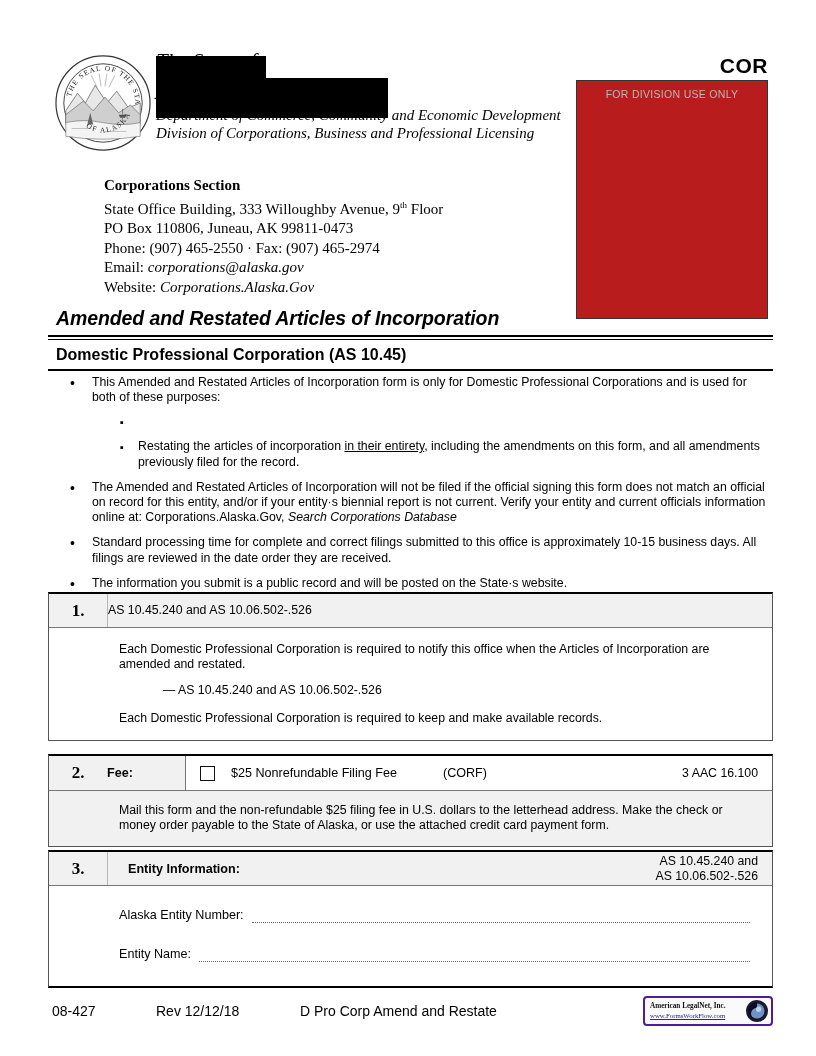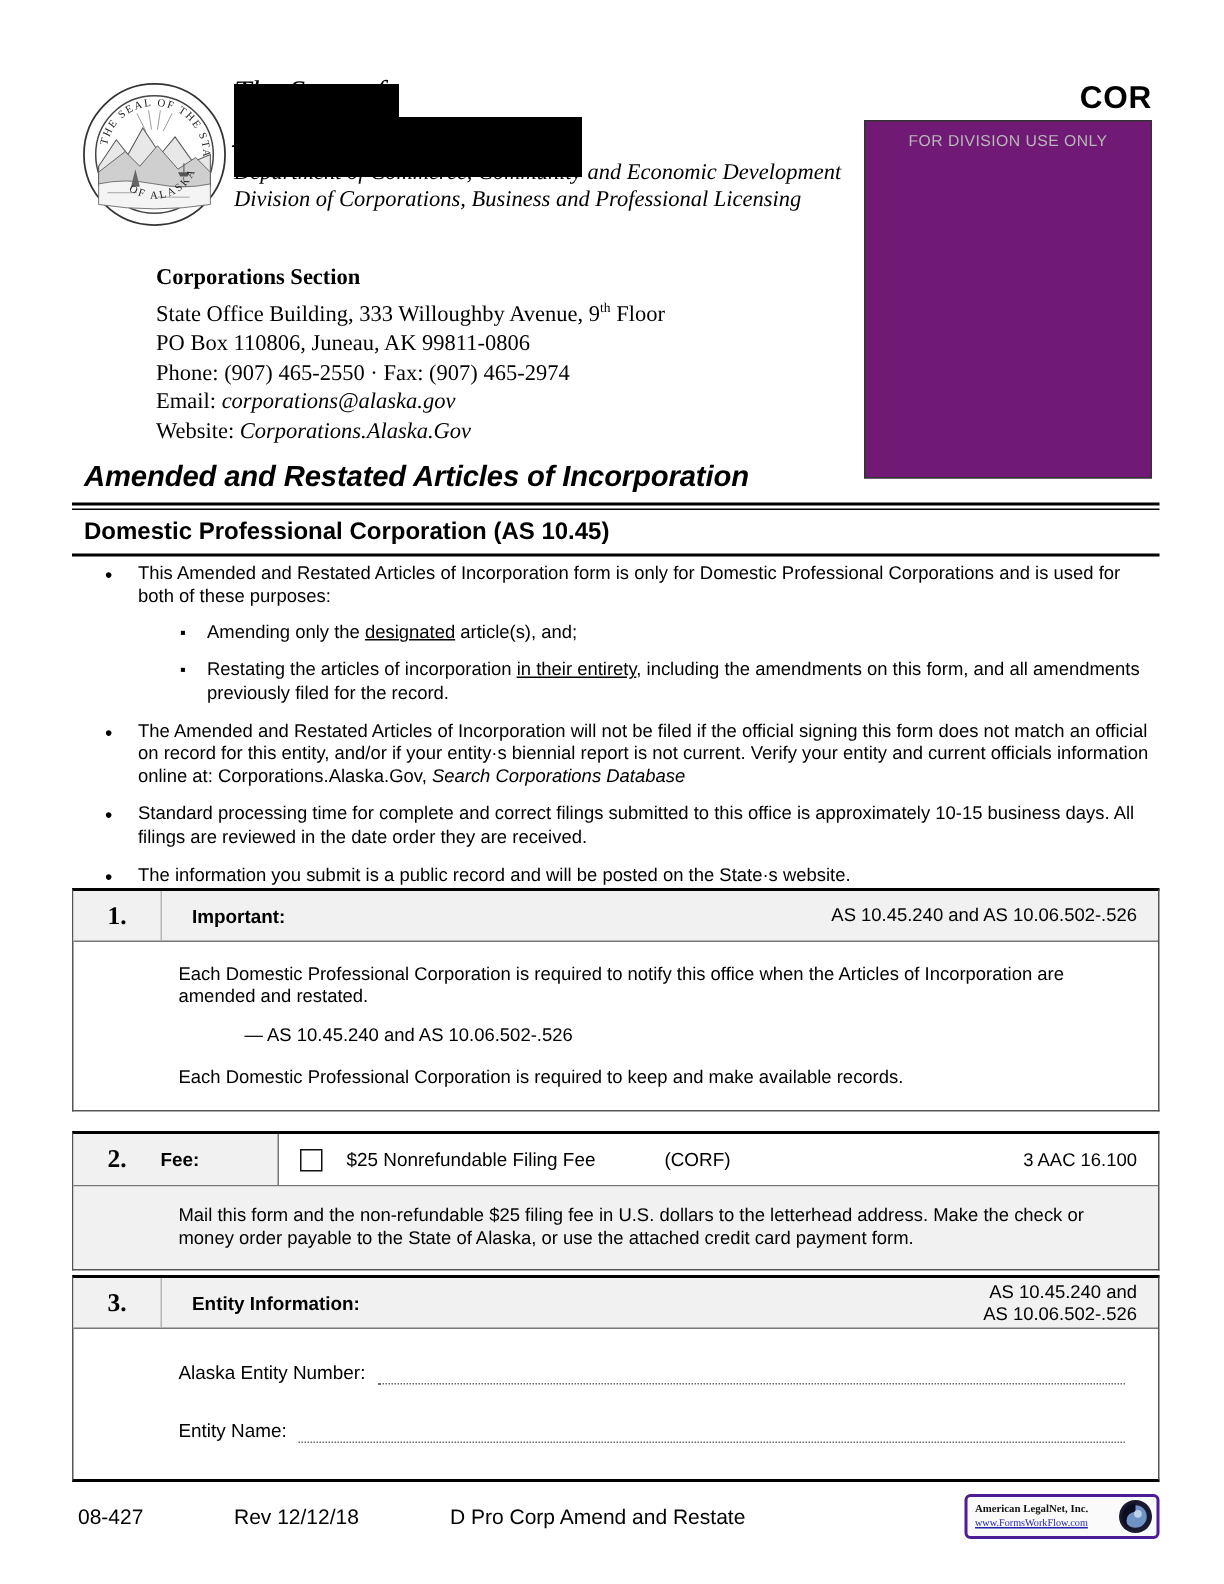--- a/index.html
+++ b/index.html
@@ -93,21 +93,21 @@
     font-size: 21px;
     font-weight: bold;
     letter-spacing: 0.5px;
   }
   .division-box {
     position: absolute;
     left: 528px; top: 38px;
     width: 190px;
     height: 237px;
     border: 1.2px solid #333;
-    background: #701a75;
+    background: #b91c1c;
   }
   .division-box-label {
     margin-top: 7px;
     text-align: center;
     font-size: 10.5px;
     color: #b8b8b8;
     letter-spacing: 0.3px;
   }
 
   
@@ -420,21 +420,21 @@
       <div class="lh-dept">Department of Commerce, Community and Economic Development</div>
       <div class="lh-dept">Division of Corporations, Business and Professional Licensing</div>
     </div>
 
     <div class="redact redact-1"></div>
     <div class="redact redact-2"></div>
 
     <div class="addr-block">
       <div class="addr-line b">Corporations Section</div>
       <div class="addr-line"><span>State Office Building, 333 Willoughby Avenue, 9</span><sup>th</sup><span> Floor</span></div>
-      <div class="addr-line">PO Box 110806, Juneau, AK  99811-0806</div>
+      <div class="addr-line">PO Box 110806, Juneau, AK  99811-0473</div>
       <div class="addr-line">Phone: (907) 465-2550  ·  Fax: (907) 465-2974</div>
       <div class="addr-line"><span>Email: </span><span class="it">corporations@alaska.gov</span></div>
       <div class="addr-line"><span>Website: </span><span class="it">Corporations.Alaska.Gov</span></div>
     </div>
 
     <div class="cor-label">COR</div>
 
     <div class="division-box">
       <div class="division-box-label">FOR DIVISION USE ONLY</div>
     </div>
@@ -450,21 +450,20 @@
 
   <div class="bullets">
 
     <div class="b-row">
       <div class="b-dot">•</div>
       <div class="b-txt">
         <span>This Amended and Restated Articles of Incorporation form is only for Domestic Professional Corporations and is used for both of these purposes:</span>
         <div class="sublist">
           <div class="sub-row">
             <div class="sub-dot">▪</div>
-            <div><span>Amending only the </span><span class="u">designated</span><span> article(s), and;</span></div>
           </div>
           <div class="sub-row">
             <div class="sub-dot">▪</div>
             <div><span>Restating the articles of incorporation </span><span class="u">in their entirety</span><span>, including the amendments on this form, and all amendments previously filed for the record.</span></div>
           </div>
         </div>
       </div>
     </div>
 
     <div class="b-row">
@@ -479,21 +478,20 @@
 
     <div class="b-row">
       <div class="b-dot">•</div>
       <div class="b-txt">The information you submit is a public record and will be posted on the State·s website.</div>
     </div>
   </div>
 
   <div class="section" style="top:592px;">
     <div class="sec-head">
       <div class="sec-num">1.</div>
-      <div class="sec-title">Important:</div>
       <div class="sec-cite">AS 10.45.240 and AS 10.06.502-.526</div>
     </div>
     <div class="sec-body">
       <p>Each Domestic Professional Corporation is required to notify this office when the Articles of Incorporation are amended and restated.</p>
       <p class="cite-line">—  AS 10.45.240 and AS 10.06.502-.526</p>
       <p>Each Domestic Professional Corporation is required to keep and make available records.</p>
     </div>
   </div>
 
   <div class="section" style="top:754px;">

